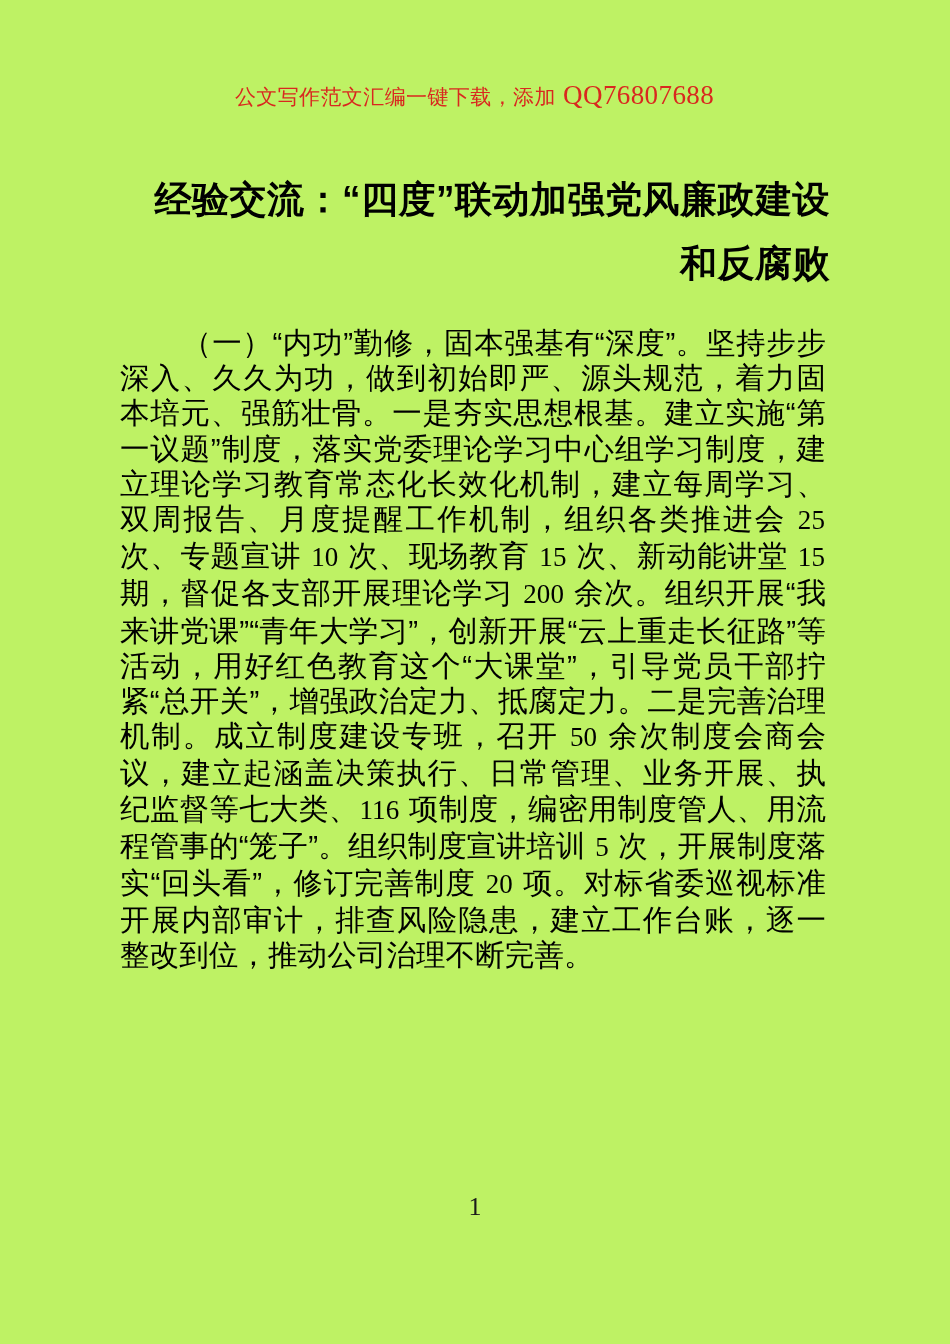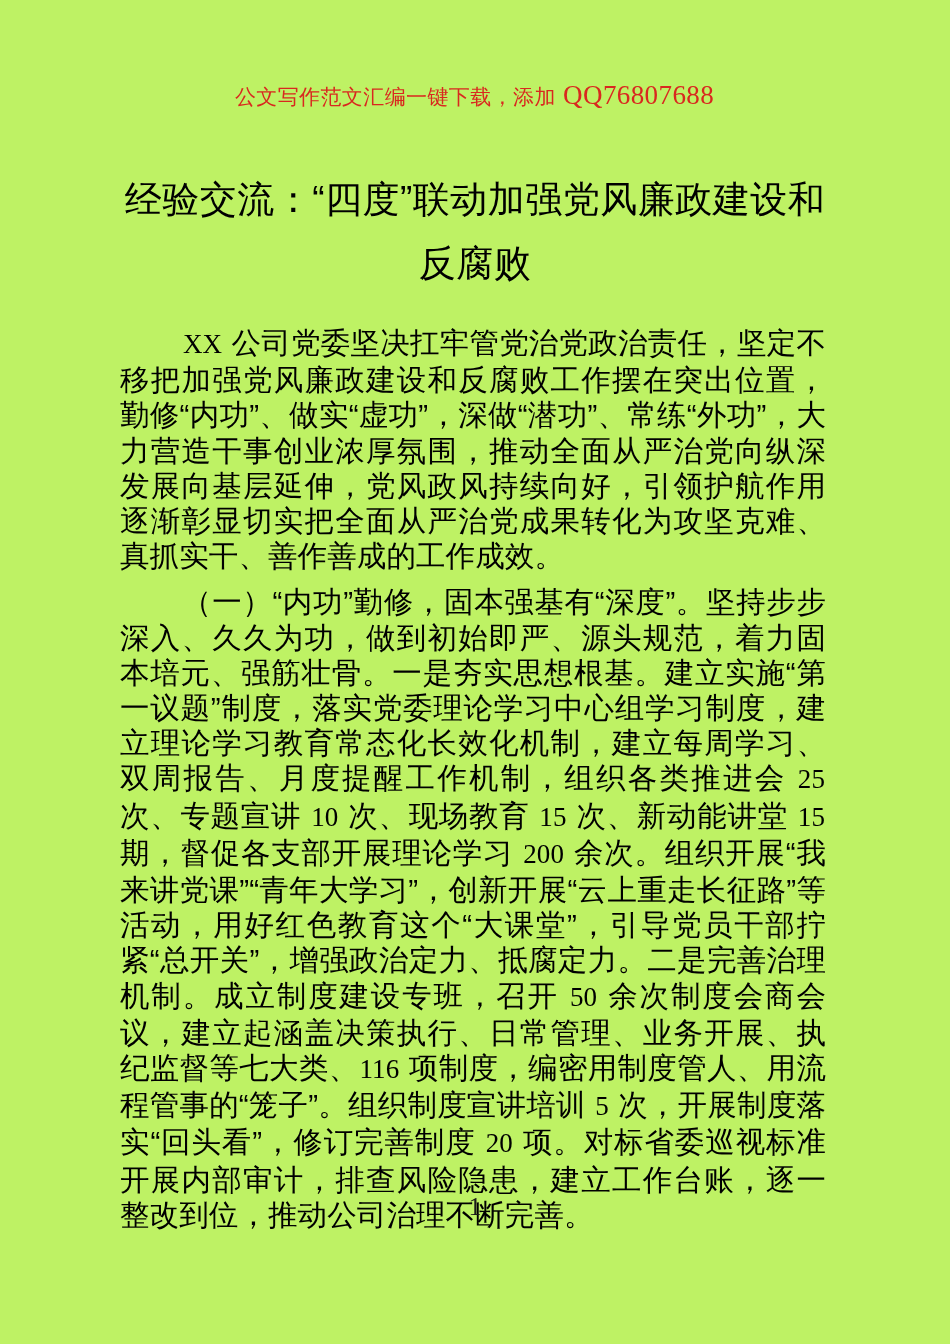--- a/index.html
+++ b/index.html
@@ -37,23 +37,23 @@
     letter-spacing: 0.4px;
     white-space: nowrap;
   }
 
   
   .doc-title {
     position: absolute;
     top: 168px;
     left: 120px;
     width: 710px;
-    text-align: center;
+    text-align: right;
     font-size: 37px;
-    font-weight: 400;
+    font-weight: 700;
     line-height: 64px;
     letter-spacing: 0.5px;
     font-family: "Liberation Sans", "DejaVu Sans", sans-serif;
   }
 
   
   .body-block {
     position: absolute;
     top: 325px;
     left: 120px;
@@ -95,19 +95,18 @@
 </head>
 <body>
 
 <div class="page">
 
   <div class="promo-header">公文写作范文汇编一键下载，添加 <span class="num">QQ76807688</span></div>
 
   <div class="doc-title">经验交流：“四度”联动加强党风廉政建设和反腐败</div>
 
   <div class="body-block">
-    <p class="para"><span class="num">XX</span> 公司党委坚决扛牢管党治党政治责任，坚定不移把加强党风廉政建设和反腐败工作摆在突出位置，勤修“内功”、做实“虚功”，深做“潜功”、常练“外功”，大力营造干事创业浓厚氛围，推动全面从严治党向纵深发展向基层延伸，党风政风持续向好，引领护航作用逐渐彰显切实把全面从严治党成果转化为攻坚克难、真抓实干、善作善成的工作成效。</p>
     <p class="para">（一）“内功”勤修，固本强基有“深度”。坚持步步深入、久久为功，做到初始即严、源头规范，着力固本培元、强筋壮骨。一是夯实思想根基。建立实施“第一议题”制度，落实党委理论学习中心组学习制度，建立理论学习教育常态化长效化机制，建立每周学习、双周报告、月度提醒工作机制，组织各类推进会 <span class="num">25</span> 次、专题宣讲 <span class="num">10</span> 次、现场教育 <span class="num">15</span> 次、新动能讲堂 <span class="num">15</span> 期，督促各支部开展理论学习 <span class="num">200</span> 余次。组织开展“我来讲党课”“青年大学习”，创新开展“云上重走长征路”等活动，用好红色教育这个“大课堂”，引导党员干部拧紧“总开关”，增强政治定力、抵腐定力。二是完善治理机制。成立制度建设专班，召开 <span class="num">50</span> 余次制度会商会议，建立起涵盖决策执行、日常管理、业务开展、执纪监督等七大类、<span class="num">116</span> 项制度，编密用制度管人、用流程管事的“笼子”。组织制度宣讲培训 <span class="num">5</span> 次，开展制度落实“回头看”，修订完善制度 <span class="num">20</span> 项。对标省委巡视标准开展内部审计，排查风险隐患，建立工作台账，逐一整改到位，推动公司治理不断完善。</p>
   </div>
 
   <div class="page-number">1</div>
 
 </div>
 
 </body></html>

